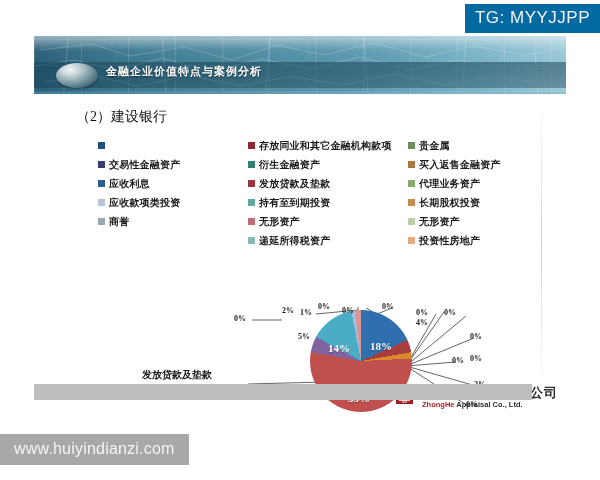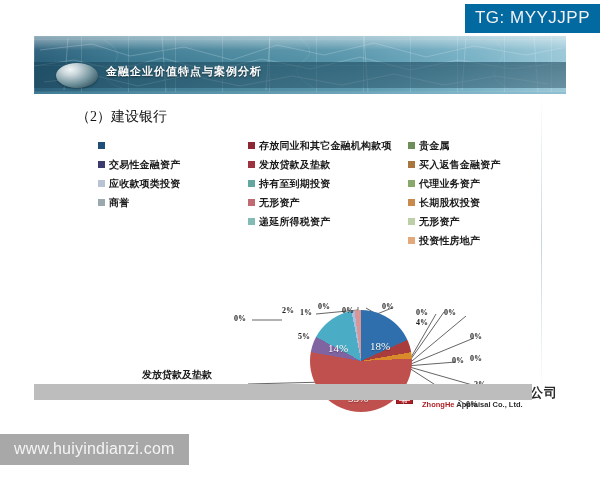--- a/index.html
+++ b/index.html
@@ -98,21 +98,21 @@
   #chart { position: absolute; left: 196px; top: 258px; width: 300px; height: 126px; }
   #pie {
     position: absolute; left: 80px; top: 16px; width: 102px; height: 102px;
     border-radius: 50%;
   }
   .pctlabel {
     position: absolute; font-size: 8px; color: #1d1d1d; font-weight: bold;
     font-family: "Liberation Serif", serif; white-space: nowrap;
   }
   .pctinner {
-    position: absolute; font-size: 11px; color: #ffffff; font-weight: normal;
+    position: absolute; font-size: 11px; color: #ffffff; font-weight: bold;
     font-family: "Liberation Serif", serif; white-space: nowrap;
     text-shadow: 0 1px 1px rgba(0,0,0,.35);
   }
   #callout-label {
     position: absolute; left: -88px; top: 74px;
     font-size: 10px; color: #1a1a1a; font-weight: bold;
     font-family: "Liberation Serif", serif; white-space: nowrap;
   }
   #leader-svg { position: absolute; left: 0; top: 0; width: 300px; height: 126px; overflow: visible; }
 
@@ -200,33 +200,41 @@
 
       <div class="legcol" id="legcol0">
         <div class="legitem">
             <span class="swatch" style="background: rgb(31, 78, 121);"></span>
           </div>
         <div class="legitem">
             <span class="swatch" style="background: rgb(59, 59, 109);"></span>
             <span class="legtext">交易性金融资产</span>
           </div>
         <div class="legitem">
+            <span class="swatch" style="background: rgb(47, 95, 143);"></span>
+            <span class="legtext">应收利息</span>
+          </div>
+        <div class="legitem">
             <span class="swatch" style="background: rgb(184, 196, 212);"></span>
             <span class="legtext">应收款项类投资</span>
           </div>
         <div class="legitem">
             <span class="swatch" style="background: rgb(154, 169, 173);"></span>
             <span class="legtext">商誉</span>
           </div>
       </div>
 
       <div class="legcol" id="legcol1">
         <div class="legitem">
             <span class="swatch" style="background: rgb(140, 39, 51);"></span>
             <span class="legtext">存放同业和其它金融机构款项</span>
+          </div>
+        <div class="legitem">
+            <span class="swatch" style="background: rgb(47, 127, 114);"></span>
+            <span class="legtext">衍生金融资产</span>
           </div>
         <div class="legitem">
             <span class="swatch" style="background: rgb(158, 51, 64);"></span>
             <span class="legtext">发放贷款及垫款</span>
           </div>
         <div class="legitem">
             <span class="swatch" style="background: rgb(98, 168, 160);"></span>
             <span class="legtext">持有至到期投资</span>
           </div>
         <div class="legitem">

